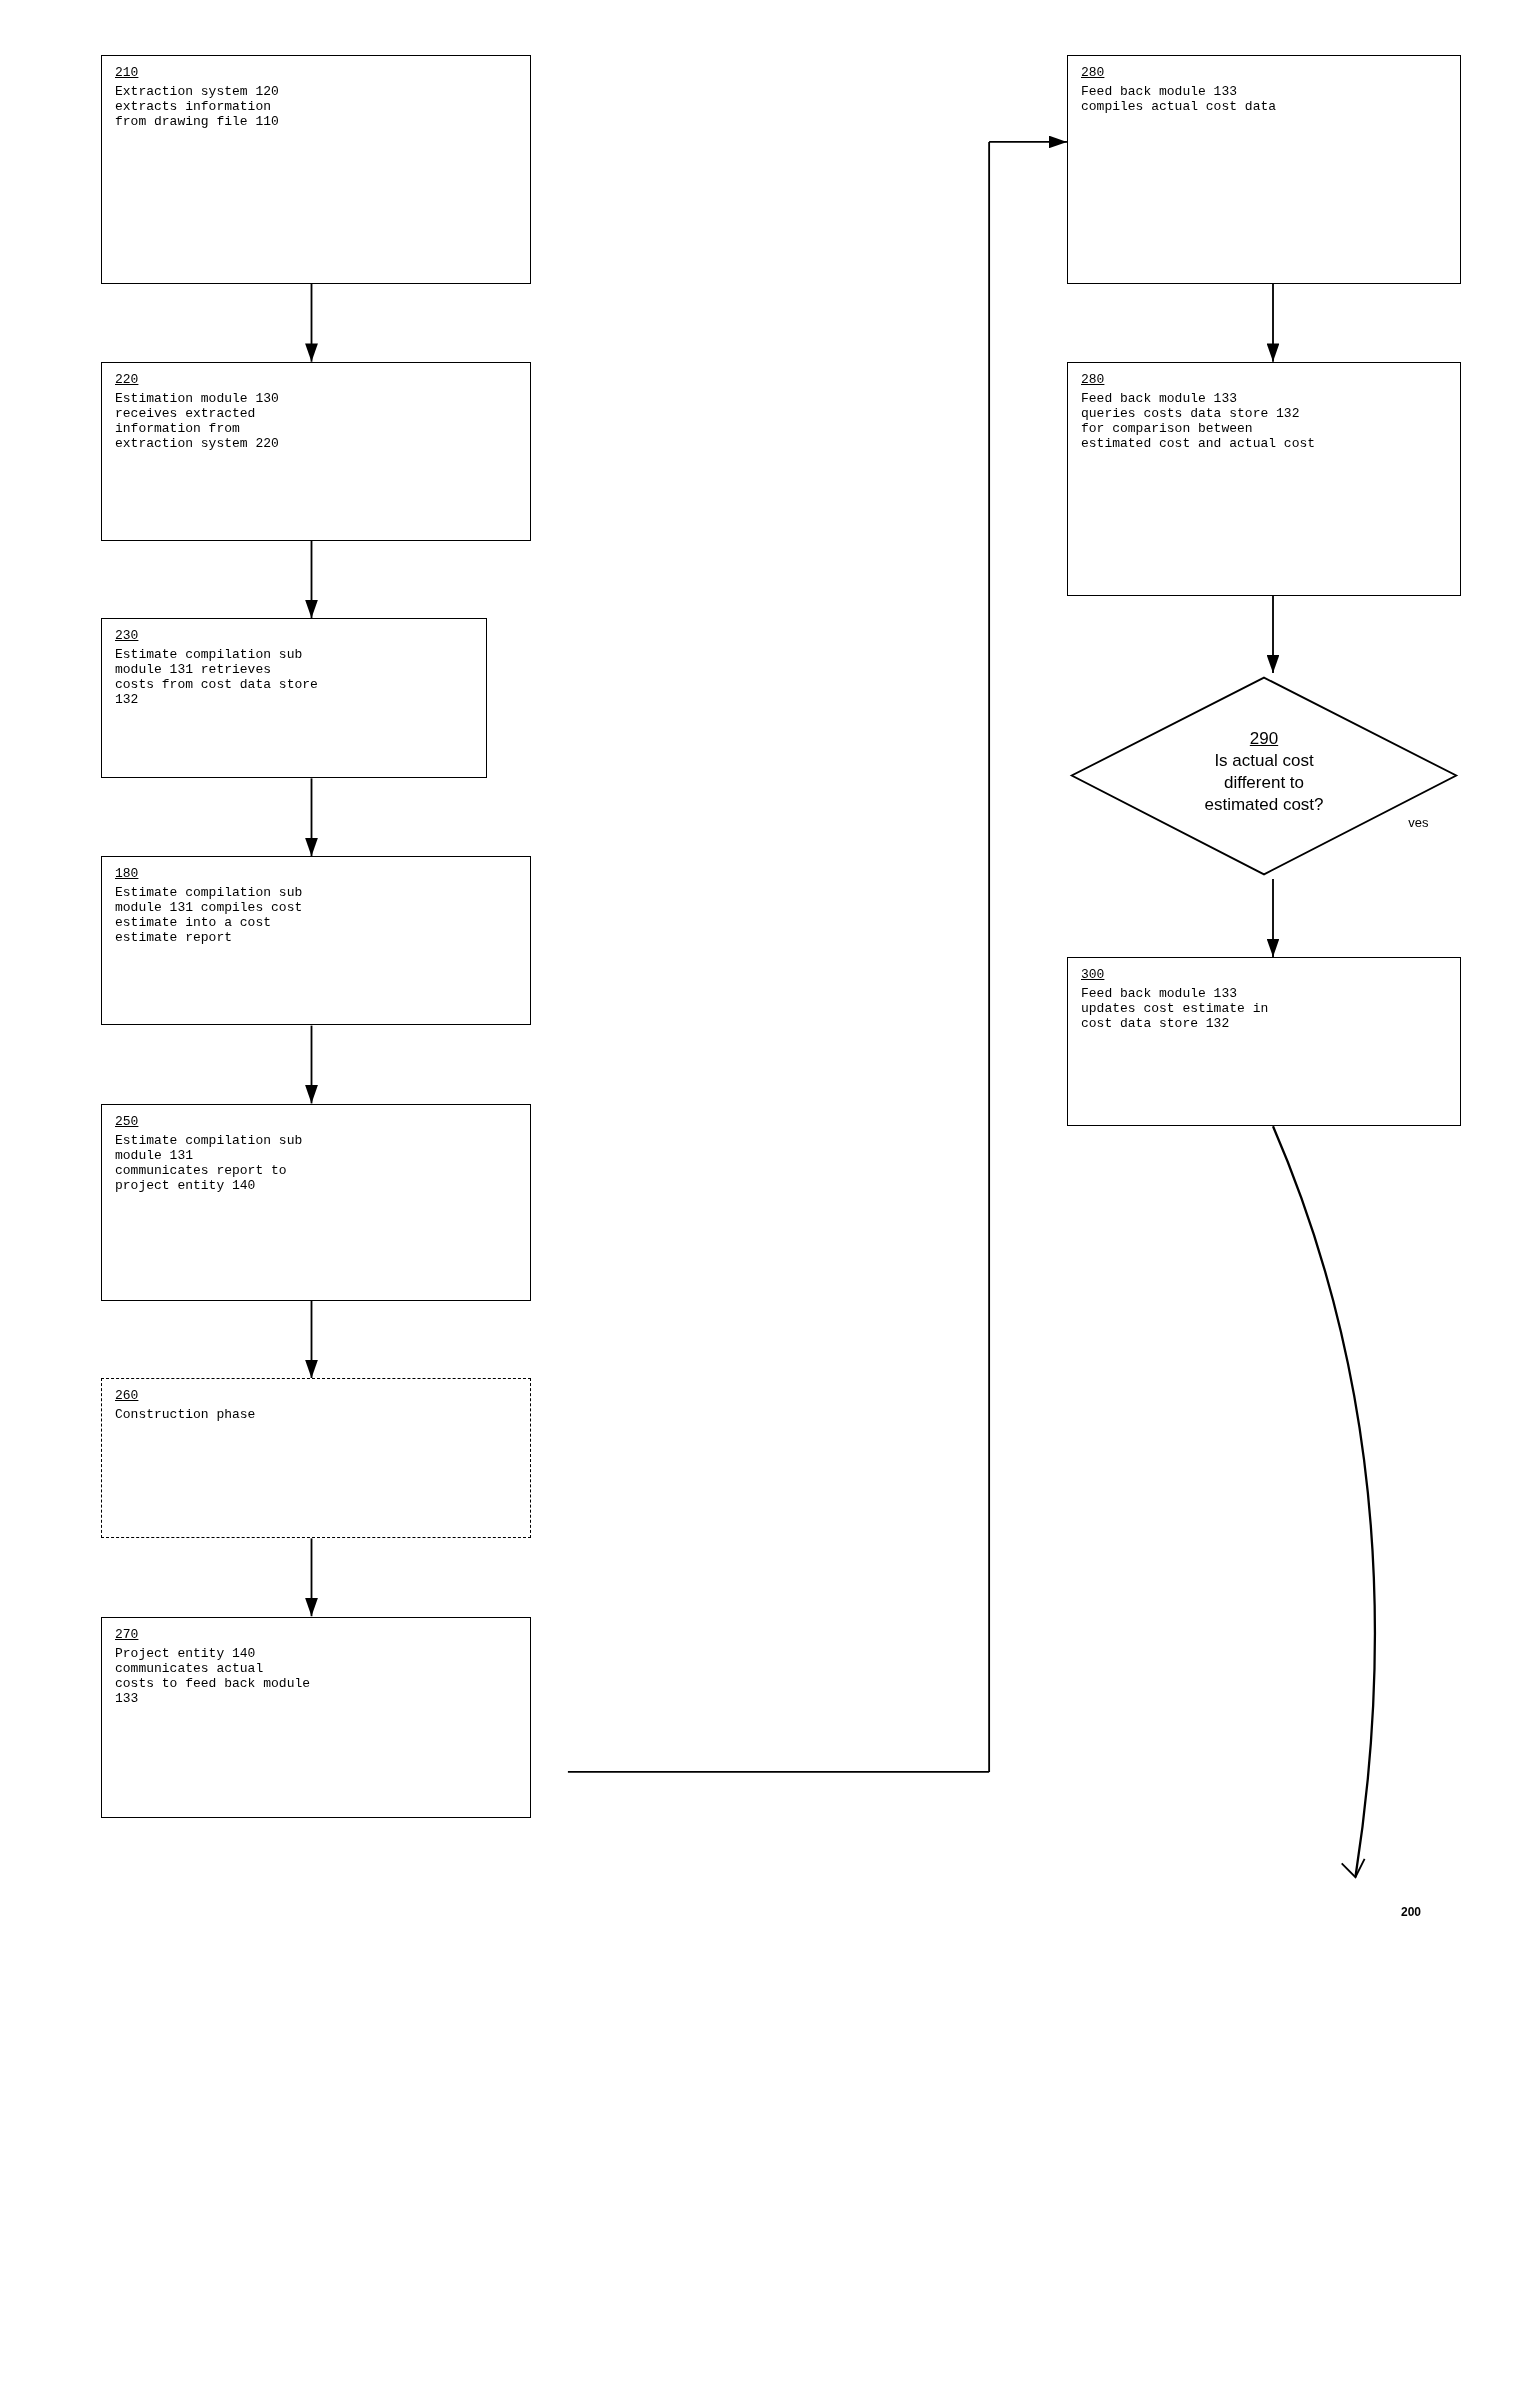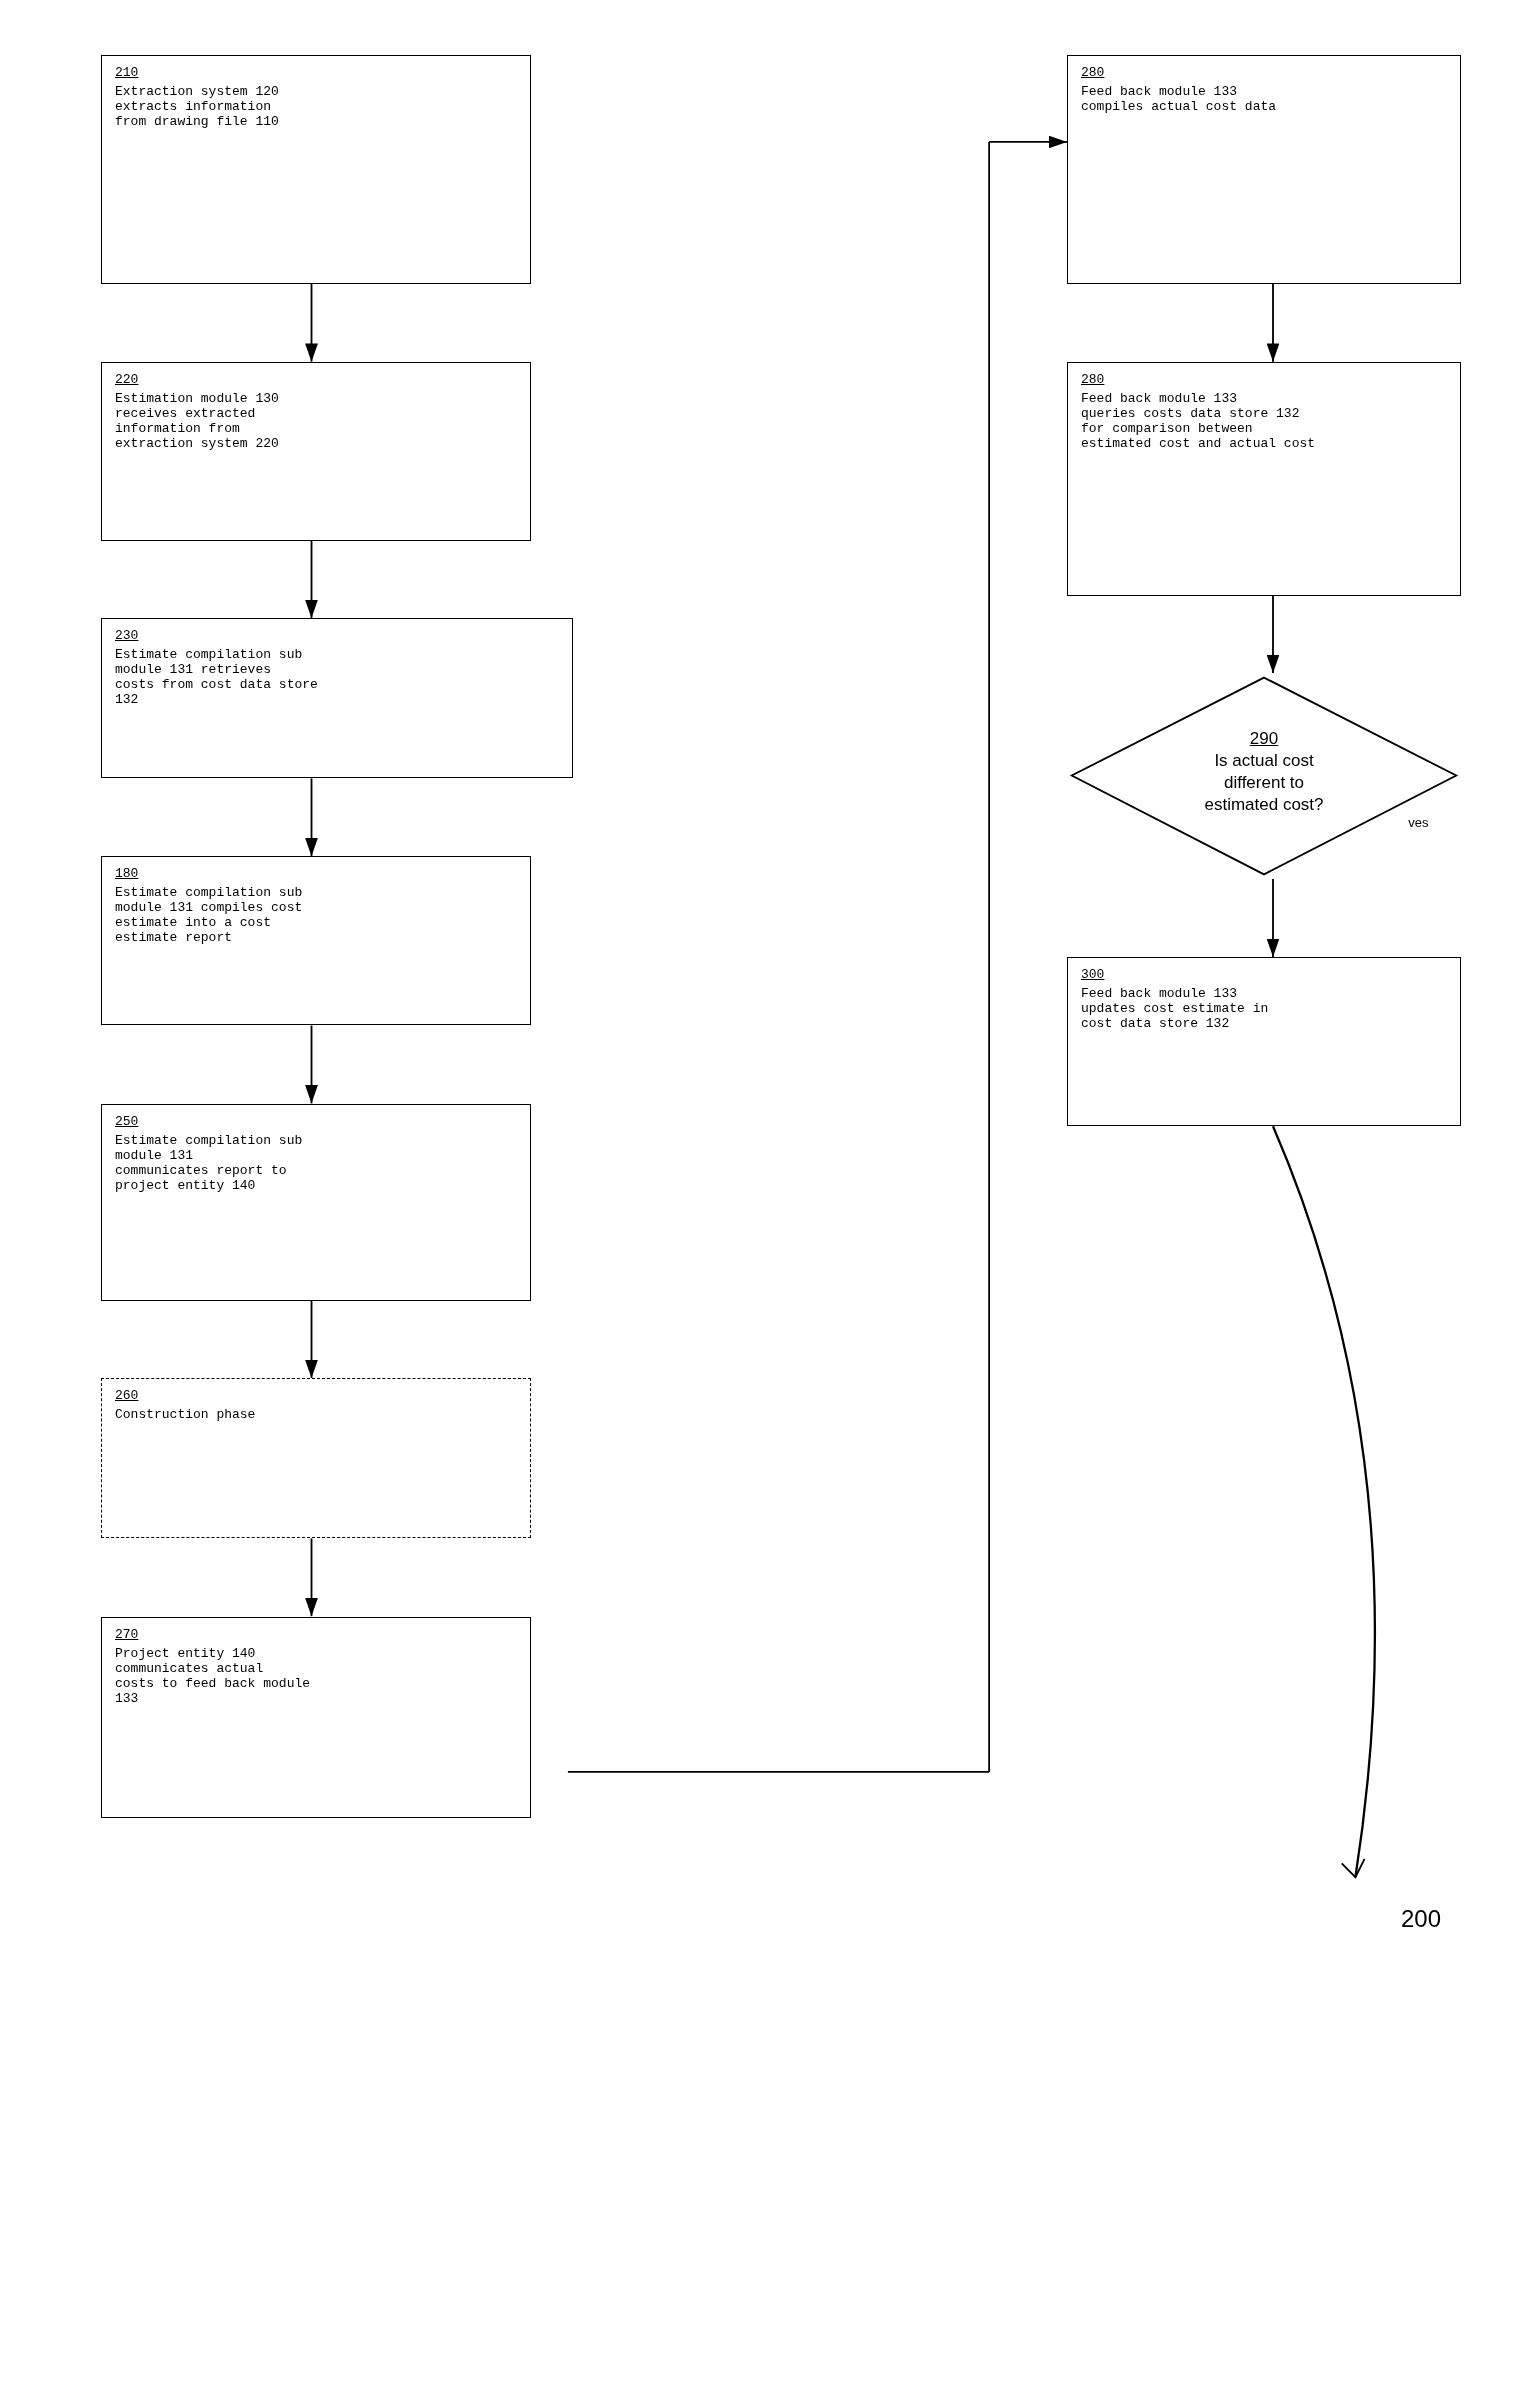--- a/index.html
+++ b/index.html
@@ -57,22 +57,22 @@
       position: absolute;
       top: 0;
       left: 0;
       width: 1514px;
       height: 2401px;
       pointer-events: none;
     }
 
     .label-200 {
       position: absolute;
-      font-size: 24px;
-      font-weight: normal;
+      font-size: 12px;
+      font-weight: bold;
     }
 
     .label-yes {
       position: absolute;
       font-size: 13px;
     }
   </style>
 </head>
 <body>
 
@@ -121,21 +121,21 @@
   </div>
 
   <div class="flow-box" style="left:101px; top:362px; width:430px; min-height:179px;">
     <span class="box-num">220</span>
     <span style="white-space:pre-line;">Estimation module 130
 receives extracted
 information from
 extraction system 220</span>
   </div>
 
-  <div class="flow-box" style="left:101px; top:618px; width:472px; min-height:160px;">
+  <div class="flow-box" style="left:101px; top:618px; width:386px; min-height:160px;">
     <span class="box-num">230</span>
     <span style="white-space:pre-line;">Estimate compilation sub
 module 131 retrieves
 costs from cost data store
 132</span>
   </div>
 
   <div class="flow-box" style="left:101px; top:856px; width:430px; min-height:169px;">
     <span class="box-num">180</span>
     <span style="white-space:pre-line;">Estimate compilation sub

